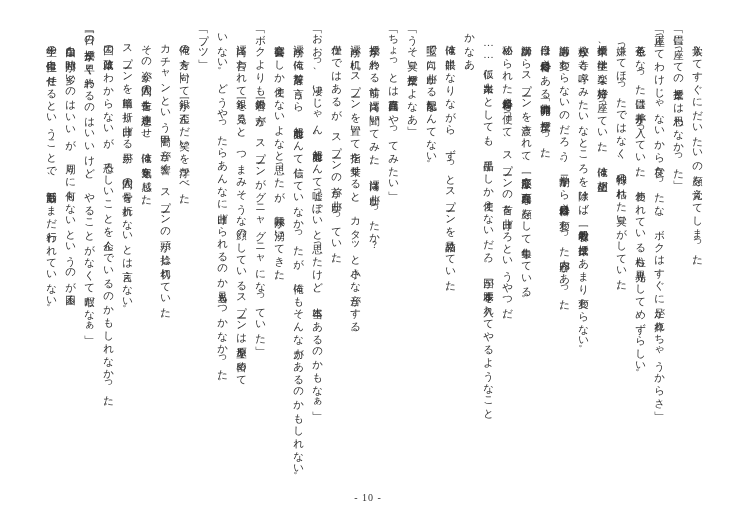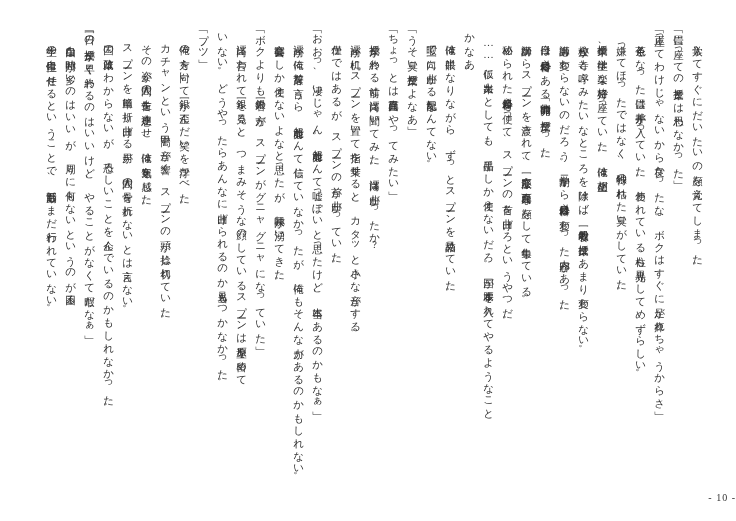--- a/index.html
+++ b/index.html
@@ -48,21 +48,21 @@
   }
   .vline.indent {
     padding-top: 11px;
     box-sizing: border-box;
   }
   .page-number {
     position: absolute;
     left: 0;
     right: 0;
     bottom: 18px;
-    text-align: right;
+    text-align: center;
     font-size: 10px;
     color: #333;
     font-family: "Liberation Serif", serif;
     letter-spacing: 1px;
   }
 </style>
 </head>
 <body>
 
 <div class="page">

